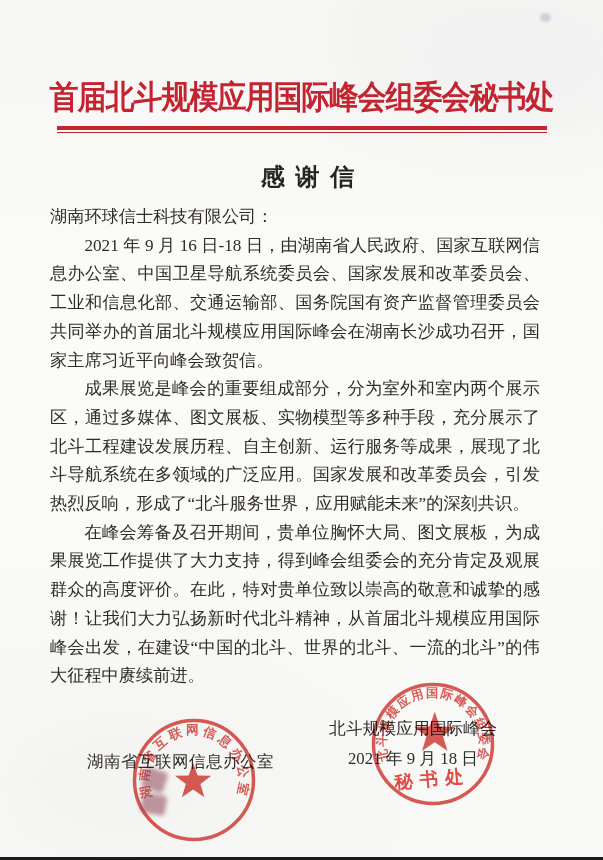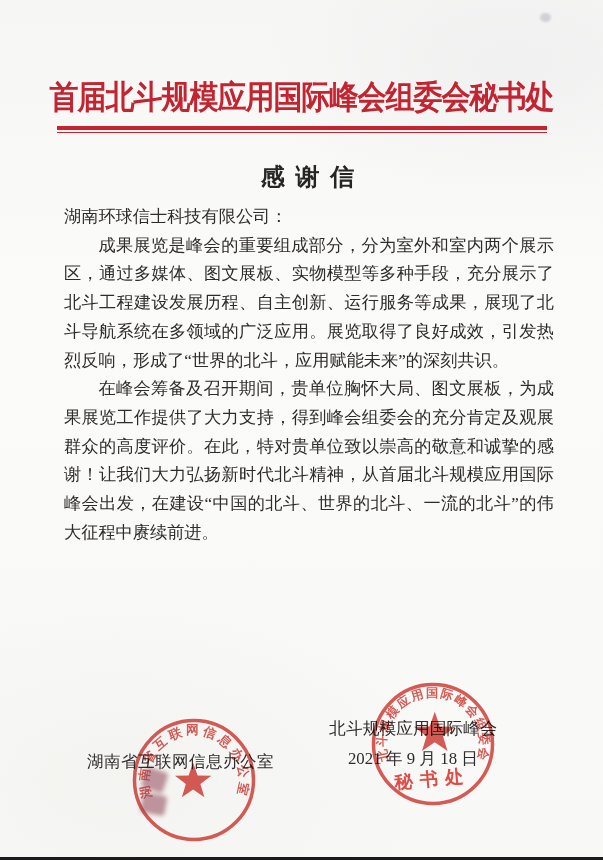--- a/index.html
+++ b/index.html
@@ -32,21 +32,21 @@
   }
   .rule{position:absolute;top:126px;left:57px;width:490px;}
   .rule-thick{height:3.5px;background:var(--rule-red);}
   .rule-thin{height:1.4px;background:var(--rule-red);margin-top:2.2px;}
   .letter-title{
     position:absolute;top:155px;left:0;width:603px;margin:6px;
     text-align:center;font-size:24px;font-weight:bold;color:#262524;
     letter-spacing:0.45em;text-indent:0.45em;
   }
   .letter-body{
-    position:absolute;top:203px;left:64px;width:490px;
+    position:absolute;top:203px;left:50px;width:490px;
     font-size:17.2px;line-height:28.7px;color:var(--body-ink);
     text-align:justify;
   }
   .letter-body p{margin:0;}
   .para{text-indent:2em;}
   .sig-left{
     position:absolute;left:87px;top:751px;
     font-size:16.5px;color:var(--body-ink);letter-spacing:0.5px;white-space:nowrap;
   }
   .sig-right{
@@ -81,21 +81,22 @@
 
   <div class="rule">
     <div class="rule-thick"></div>
     <div class="rule-thin"></div>
   </div>
 
   <h1 class="letter-title">感谢信</h1>
 
   <div class="letter-body">
     <p class="recipient">湖南环球信士科技有限公司：</p>
-    <p class="para">成果展览是峰会的重要组成部分，分为室外和室内两个展示区，通过多媒体、图文展板、实物模型等多种手段，充分展示了北斗工程建设发展历程、自主创新、运行服务等成果，展现了北斗导航系统在多领域的广泛应用。展览取得了良好成效，引发热烈反响，形成了“世界的北斗，应用赋能未来”的深刻共识。</p>
+    <p class="para">2021 年 9 月 16 日-18 日，由湖南省人民政府、国家互联网信息办公室、中国卫星导航系统委员会、国家发展和改革委员会、工业和信息化部、交通运输部、国务院国有资产监督管理委员会共同举办的首届北斗规模应用国际峰会在湖南长沙成功召开，国家主席习近平向峰会致贺信。</p>
+    <p class="para">成果展览是峰会的重要组成部分，分为室外和室内两个展示区，通过多媒体、图文展板、实物模型等多种手段，充分展示了北斗工程建设发展历程、自主创新、运行服务等成果，展现了北斗导航系统在多领域的广泛应用。国家发展和改革委员会，引发热烈反响，形成了“北斗服务世界，应用赋能未来”的深刻共识。</p>
     <p class="para">在峰会筹备及召开期间，贵单位胸怀大局、图文展板，为成果展览工作提供了大力支持，得到峰会组委会的充分肯定及观展群众的高度评价。在此，特对贵单位致以崇高的敬意和诚挚的感谢！让我们大力弘扬新时代北斗精神，从首届北斗规模应用国际峰会出发，在建设“中国的北斗、世界的北斗、一流的北斗”的伟大征程中赓续前进。</p>
   </div>
 
   <div class="sig-left">湖南省互联网信息办公室</div>
 
   <div class="sig-right">
     <div>北斗规模应用国际峰会</div>
     <div>2021 年 9 月 18 日</div>
   </div>
 

